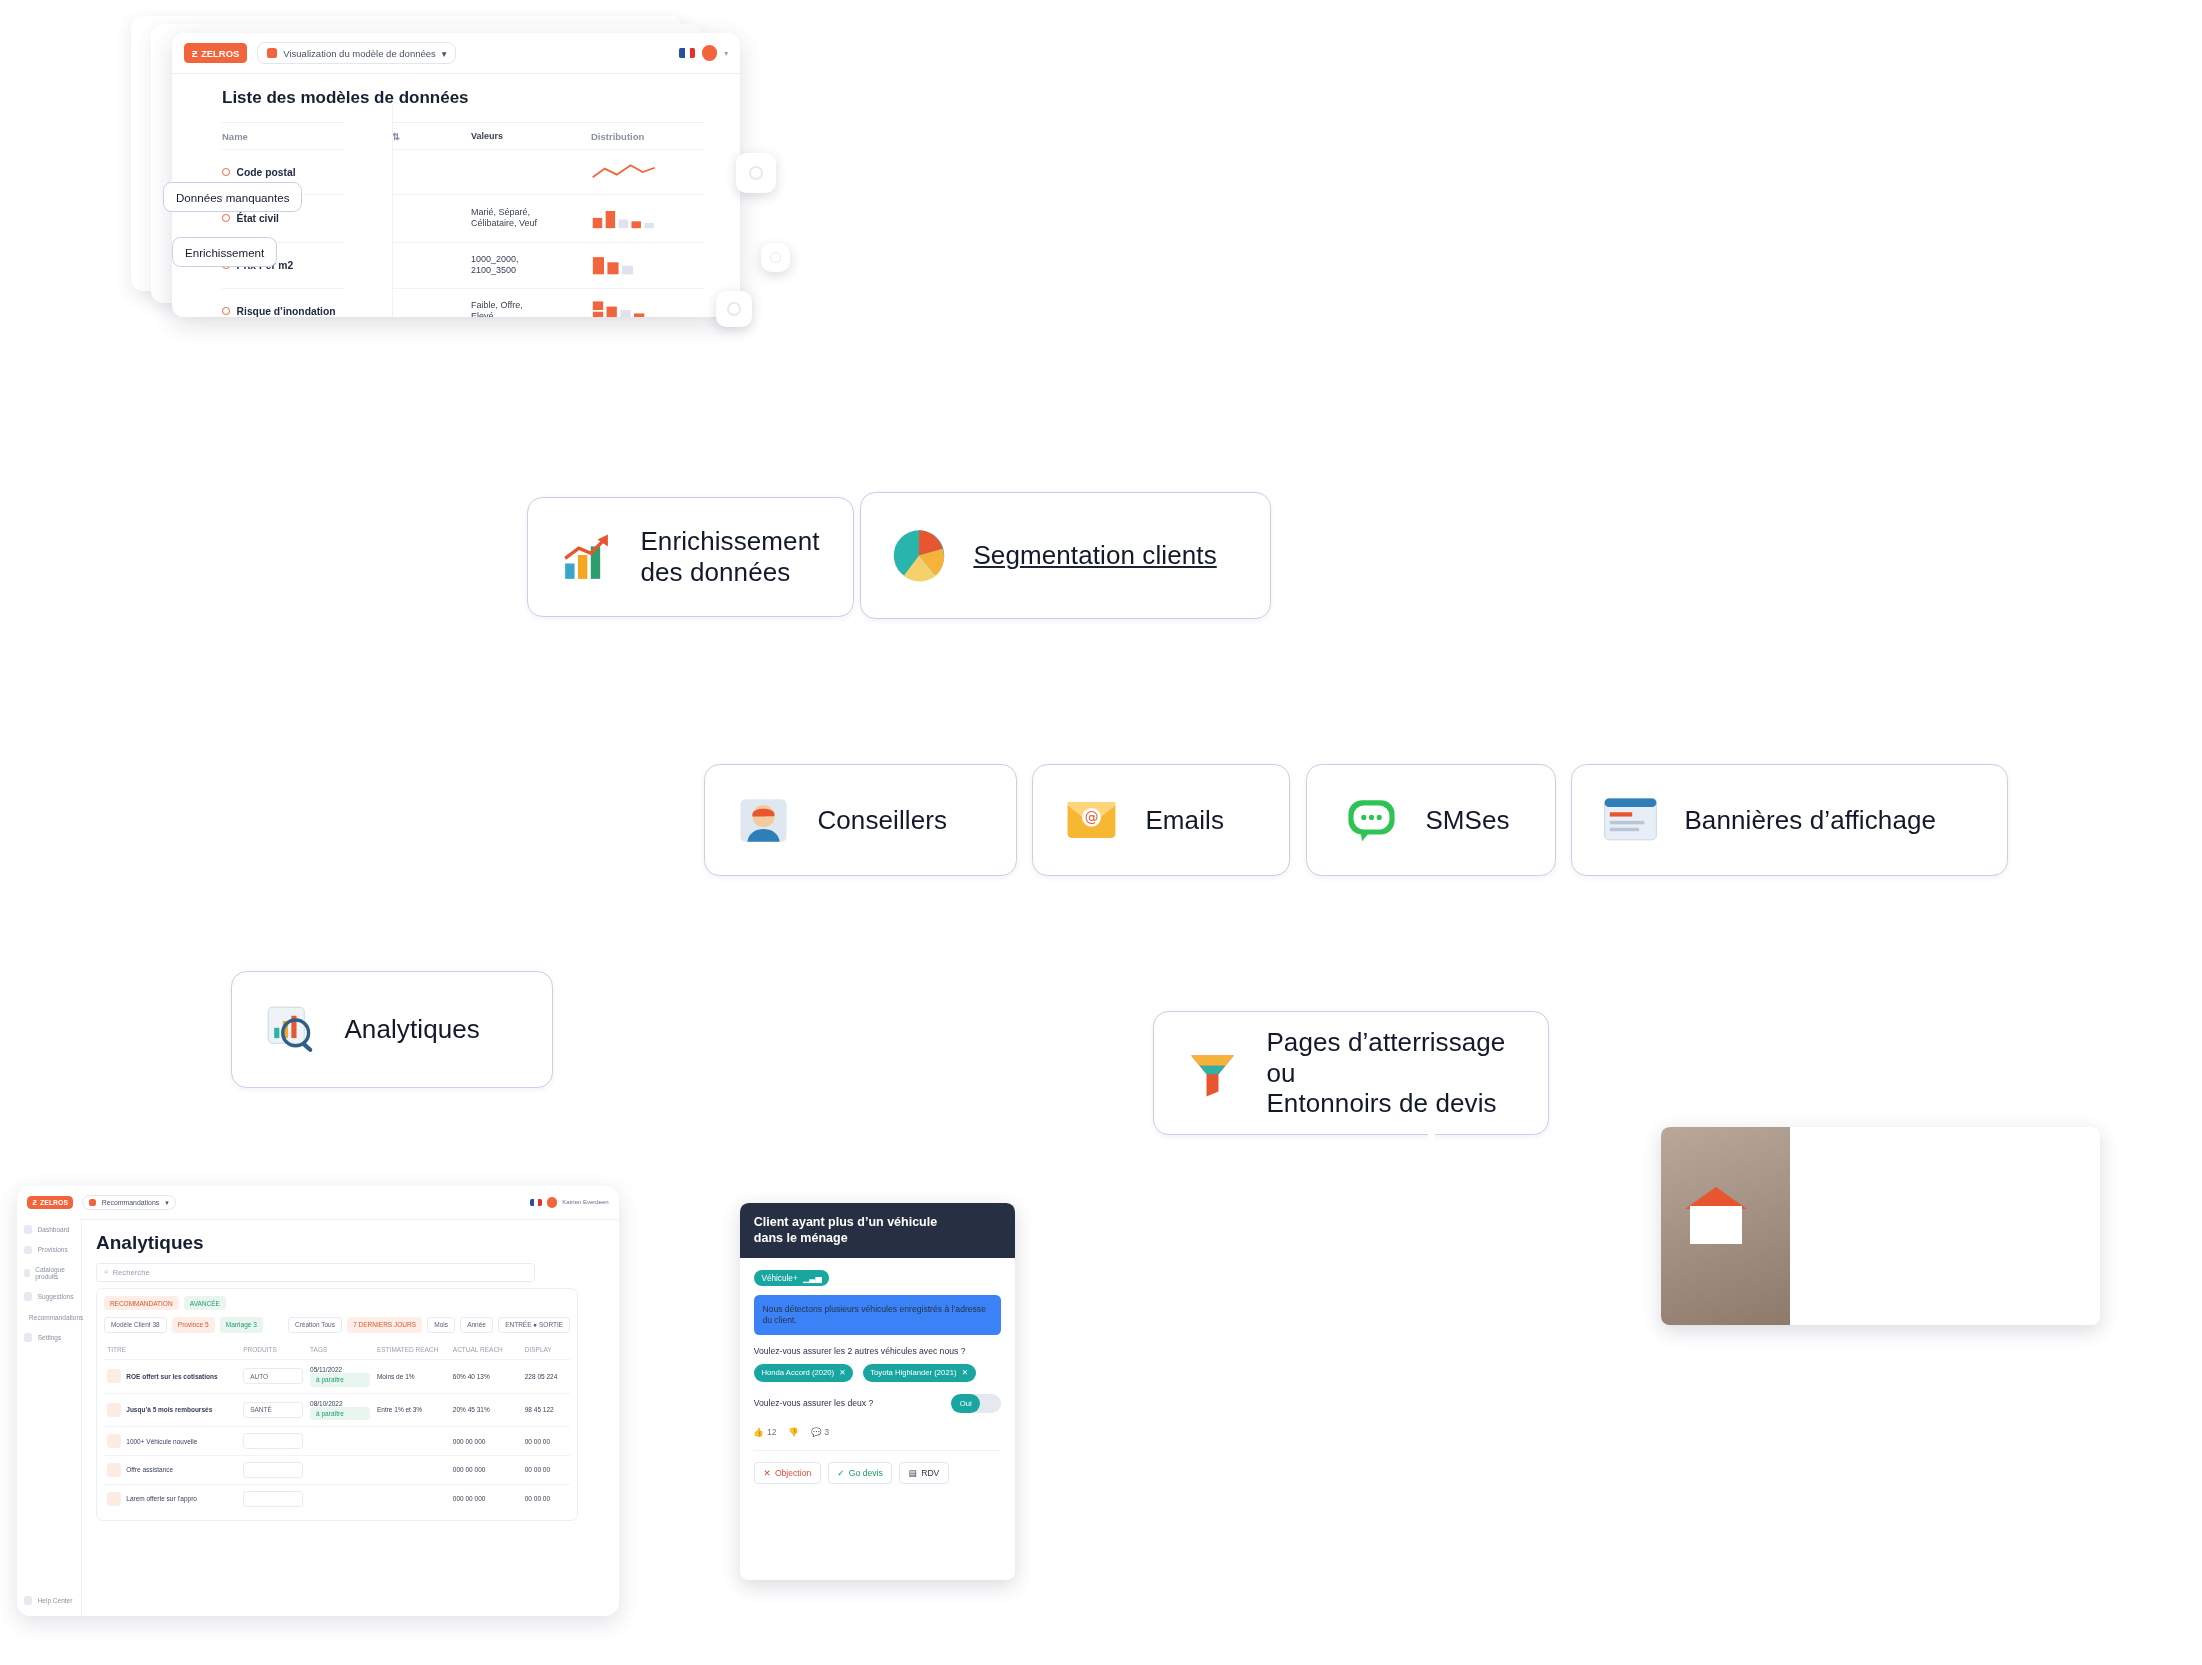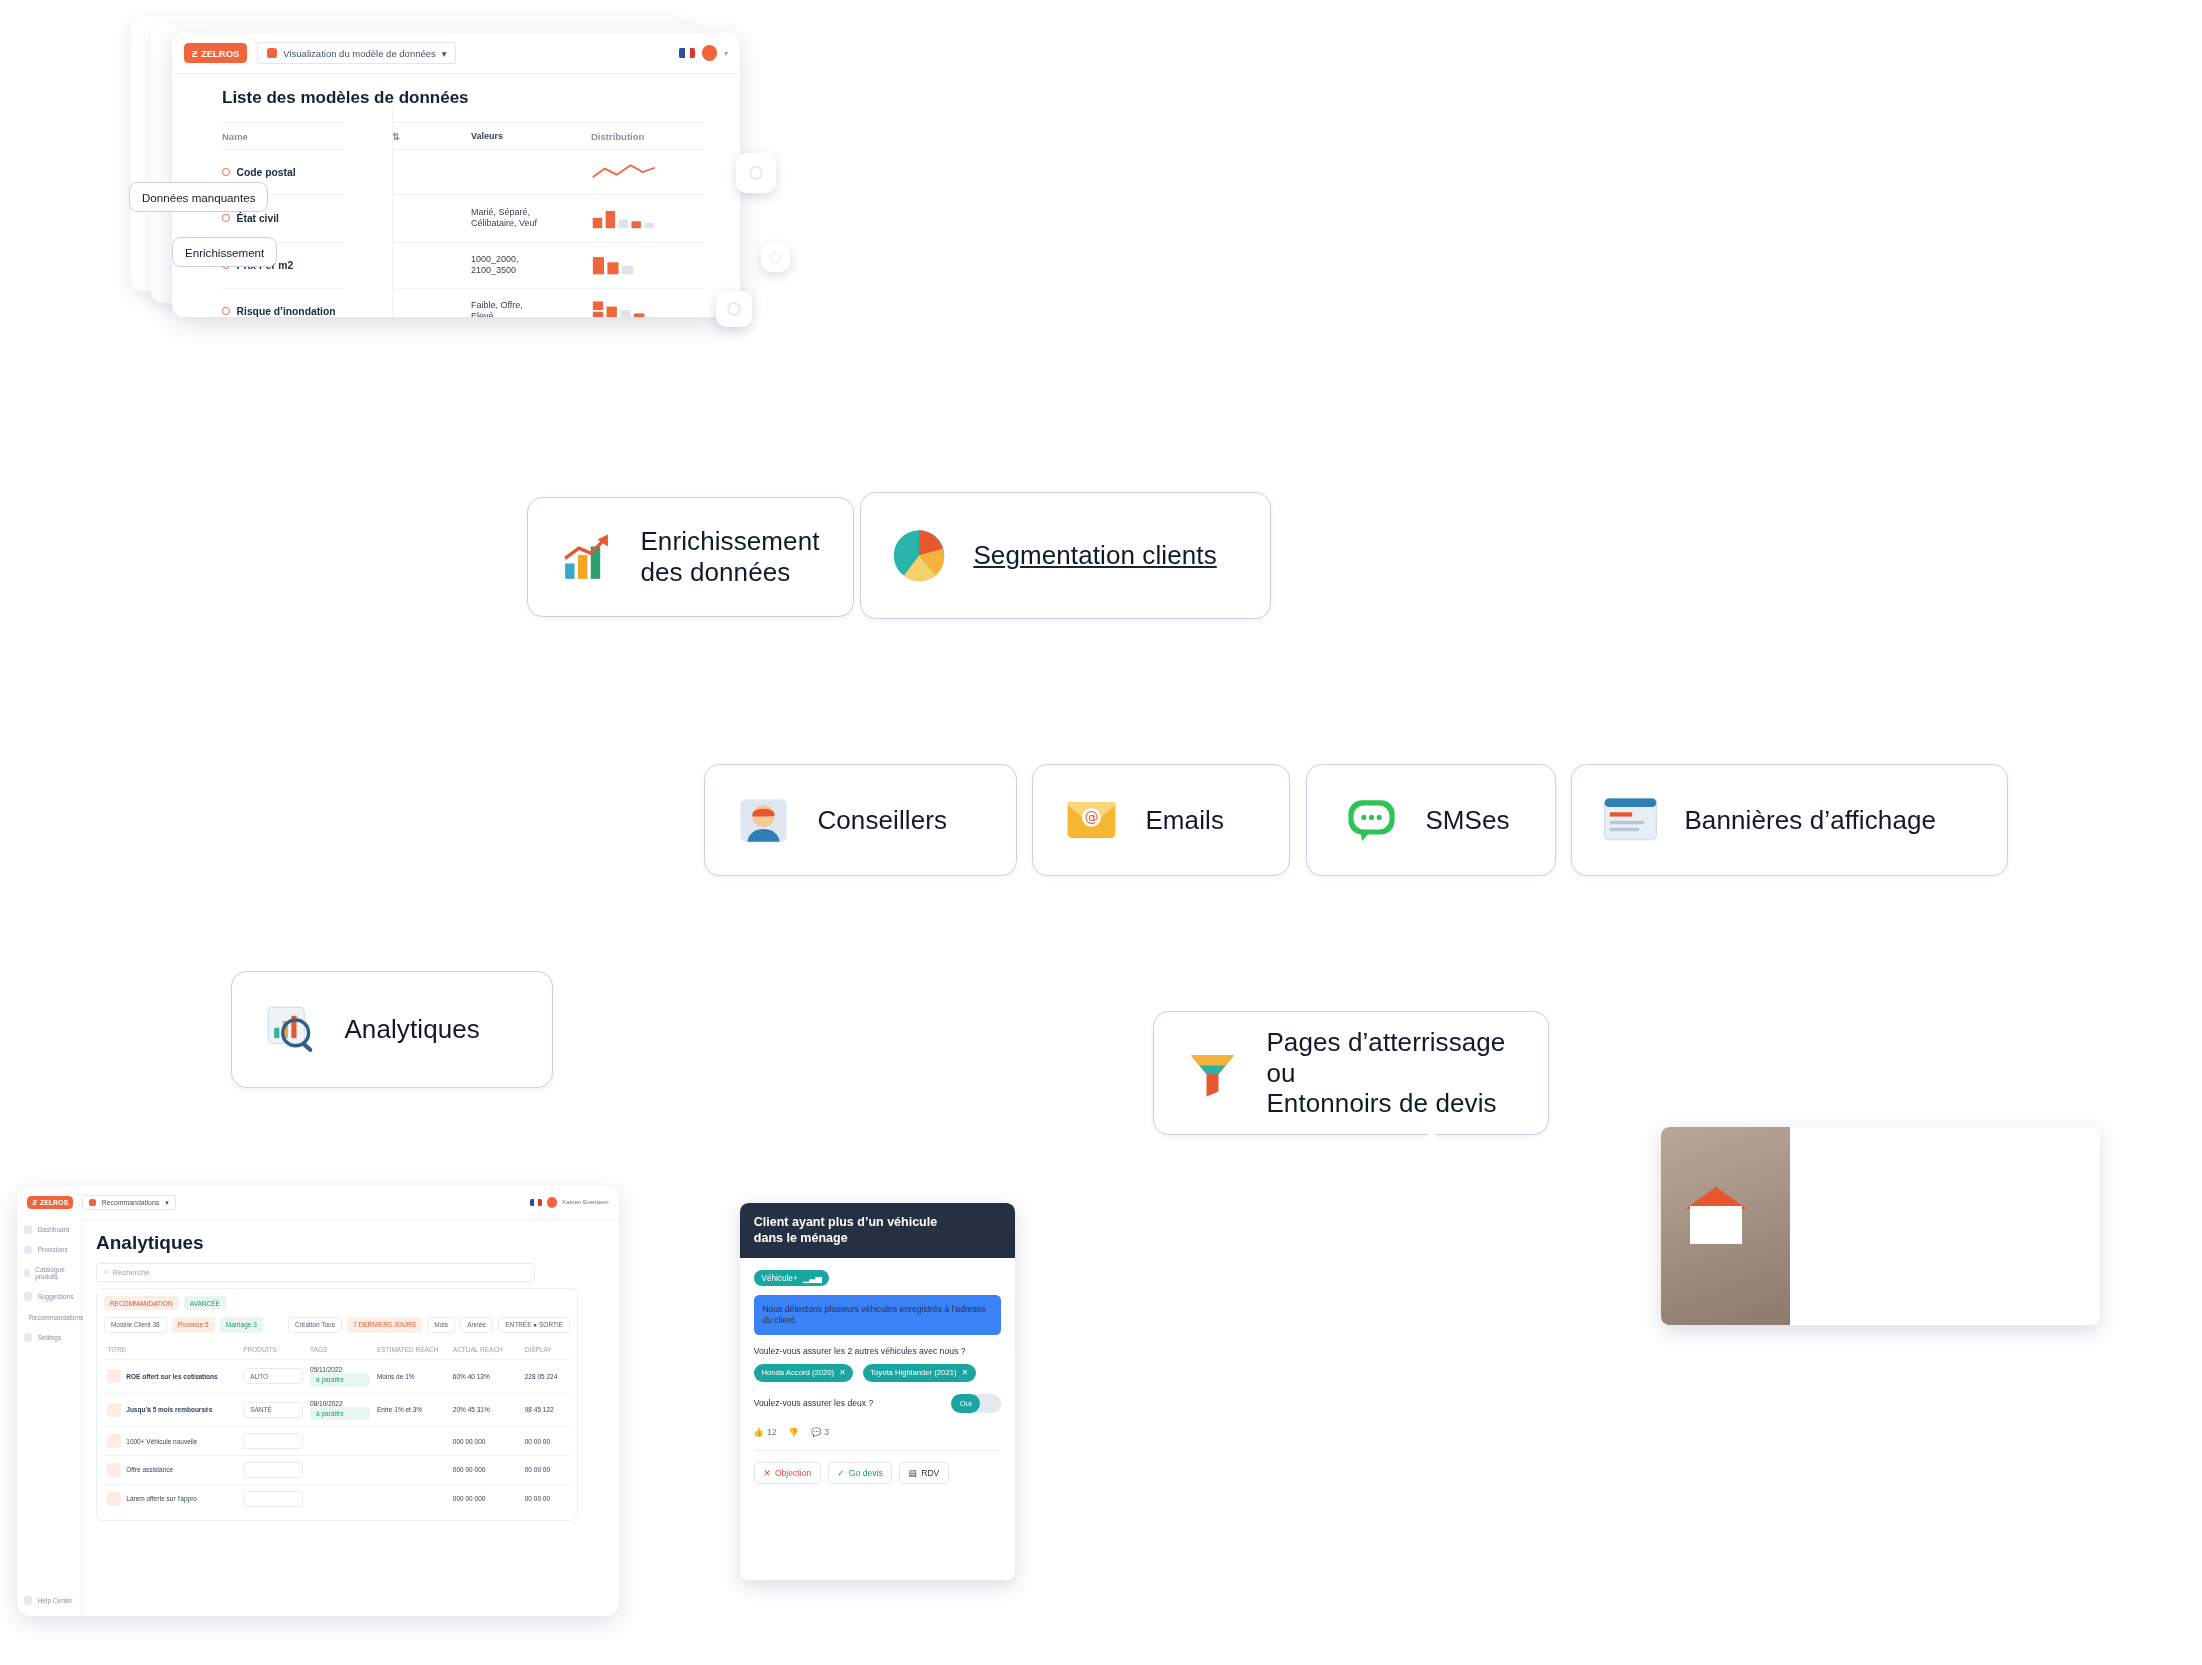--- a/index.html
+++ b/index.html
@@ -19,21 +19,21 @@
   .arrow{position:absolute;}
 
   
   .txtline{position:absolute;background:#ffffff;border-radius:2.6px;}
 
   
   #topcard{position:absolute;left:172px;top:33px;width:568px;height:284px;background:#fff;border-radius:12px;
            box-shadow:0 6.9px 24px rgba(20,30,60,.14);overflow:hidden;}
   #topcard .tbar{height:40px;background:#fff;border-bottom:0.9px solid #eceef5;display:flex;align-items:center;padding:0 12px;gap:10.3px;}
   .zlogo{background:#f2643c;color:#fff;font-size:9.5px;font-weight:700;border-radius:4.3px;padding:4.3px 7.7px;display:flex;align-items:center;gap:3.4px;}
-  .crumb{border:0.9px solid #e3e6ef;border-radius:2px;font-size:9.5px;color:#49506b;padding:4.3px 8.6px;display:flex;align-items:center;gap:6px;}
+  .crumb{border:0.9px solid #e3e6ef;border-radius:8px;font-size:9.5px;color:#49506b;padding:4.3px 8.6px;display:flex;align-items:center;gap:6px;}
   .crumb .sq{width:10.3px;height:10.3px;border-radius:2.6px;background:#f2643c;}
   .tright{margin-left:auto;display:flex;align-items:center;gap:6.9px;}
   .flagfr{width:15.5px;height:10.3px;display:flex;border-radius:1.7px;overflow:hidden;}
   .flagfr i{flex:1;}
   .avat{width:15.5px;height:15.5px;border-radius:50%;background:#f2643c;}
   #topcard h3{margin:13.8px 0 0 50px;font-size:17px;font-weight:700;color:#172033;}
   .tbl{margin:13.8px 0 0 50px;width:482px;border-top:0.9px solid #edeff5;}
   .tblhead{display:flex;font-size:9.5px;color:#8a90a6;padding:8.6px 0 6.9px 0;}
   .tblhead span{font-weight:600;}
   .trow{display:flex;align-items:center;font-size:10.3px;color:#202a41;border-top:0.9px solid #f0f2f7;padding:9.5px 0;}
@@ -201,21 +201,21 @@
               <rect x="2" y="4" width="12" height="10" fill="#f2643c"></rect>
               <rect x="2" y="16" width="12" height="10" fill="#f2643c"></rect>
               <rect x="18" y="10" width="12" height="16" fill="#f2643c"></rect>
               <rect x="34" y="14" width="12" height="12" fill="#e0e3ec"></rect>
               <rect x="50" y="18" width="12" height="8" fill="#f2643c"></rect>
             </svg></span>
       </div>
     </div>
   </div>
 
-  <div class="tagbox" style="left:129px;top:182px;">Données manquantes</div>
+  <div class="tagbox" style="left:163px;top:182px;">Données manquantes</div>
   <div class="tagbox" style="left:172px;top:237px;">Enrichissement</div>
   <div class="knob" style="left:736px;top:153px;">
       <i></i>
     </div>
   <div class="knob" style="left:761px;top:243px;width:29px;height:29px;">
       <i style="width:10.3px;height:10.3px;border-width:1.7px;"></i>
     </div>
   <div class="knob" style="left:716px;top:291px;width:36px;height:36px;">
       <i></i>
     </div>

